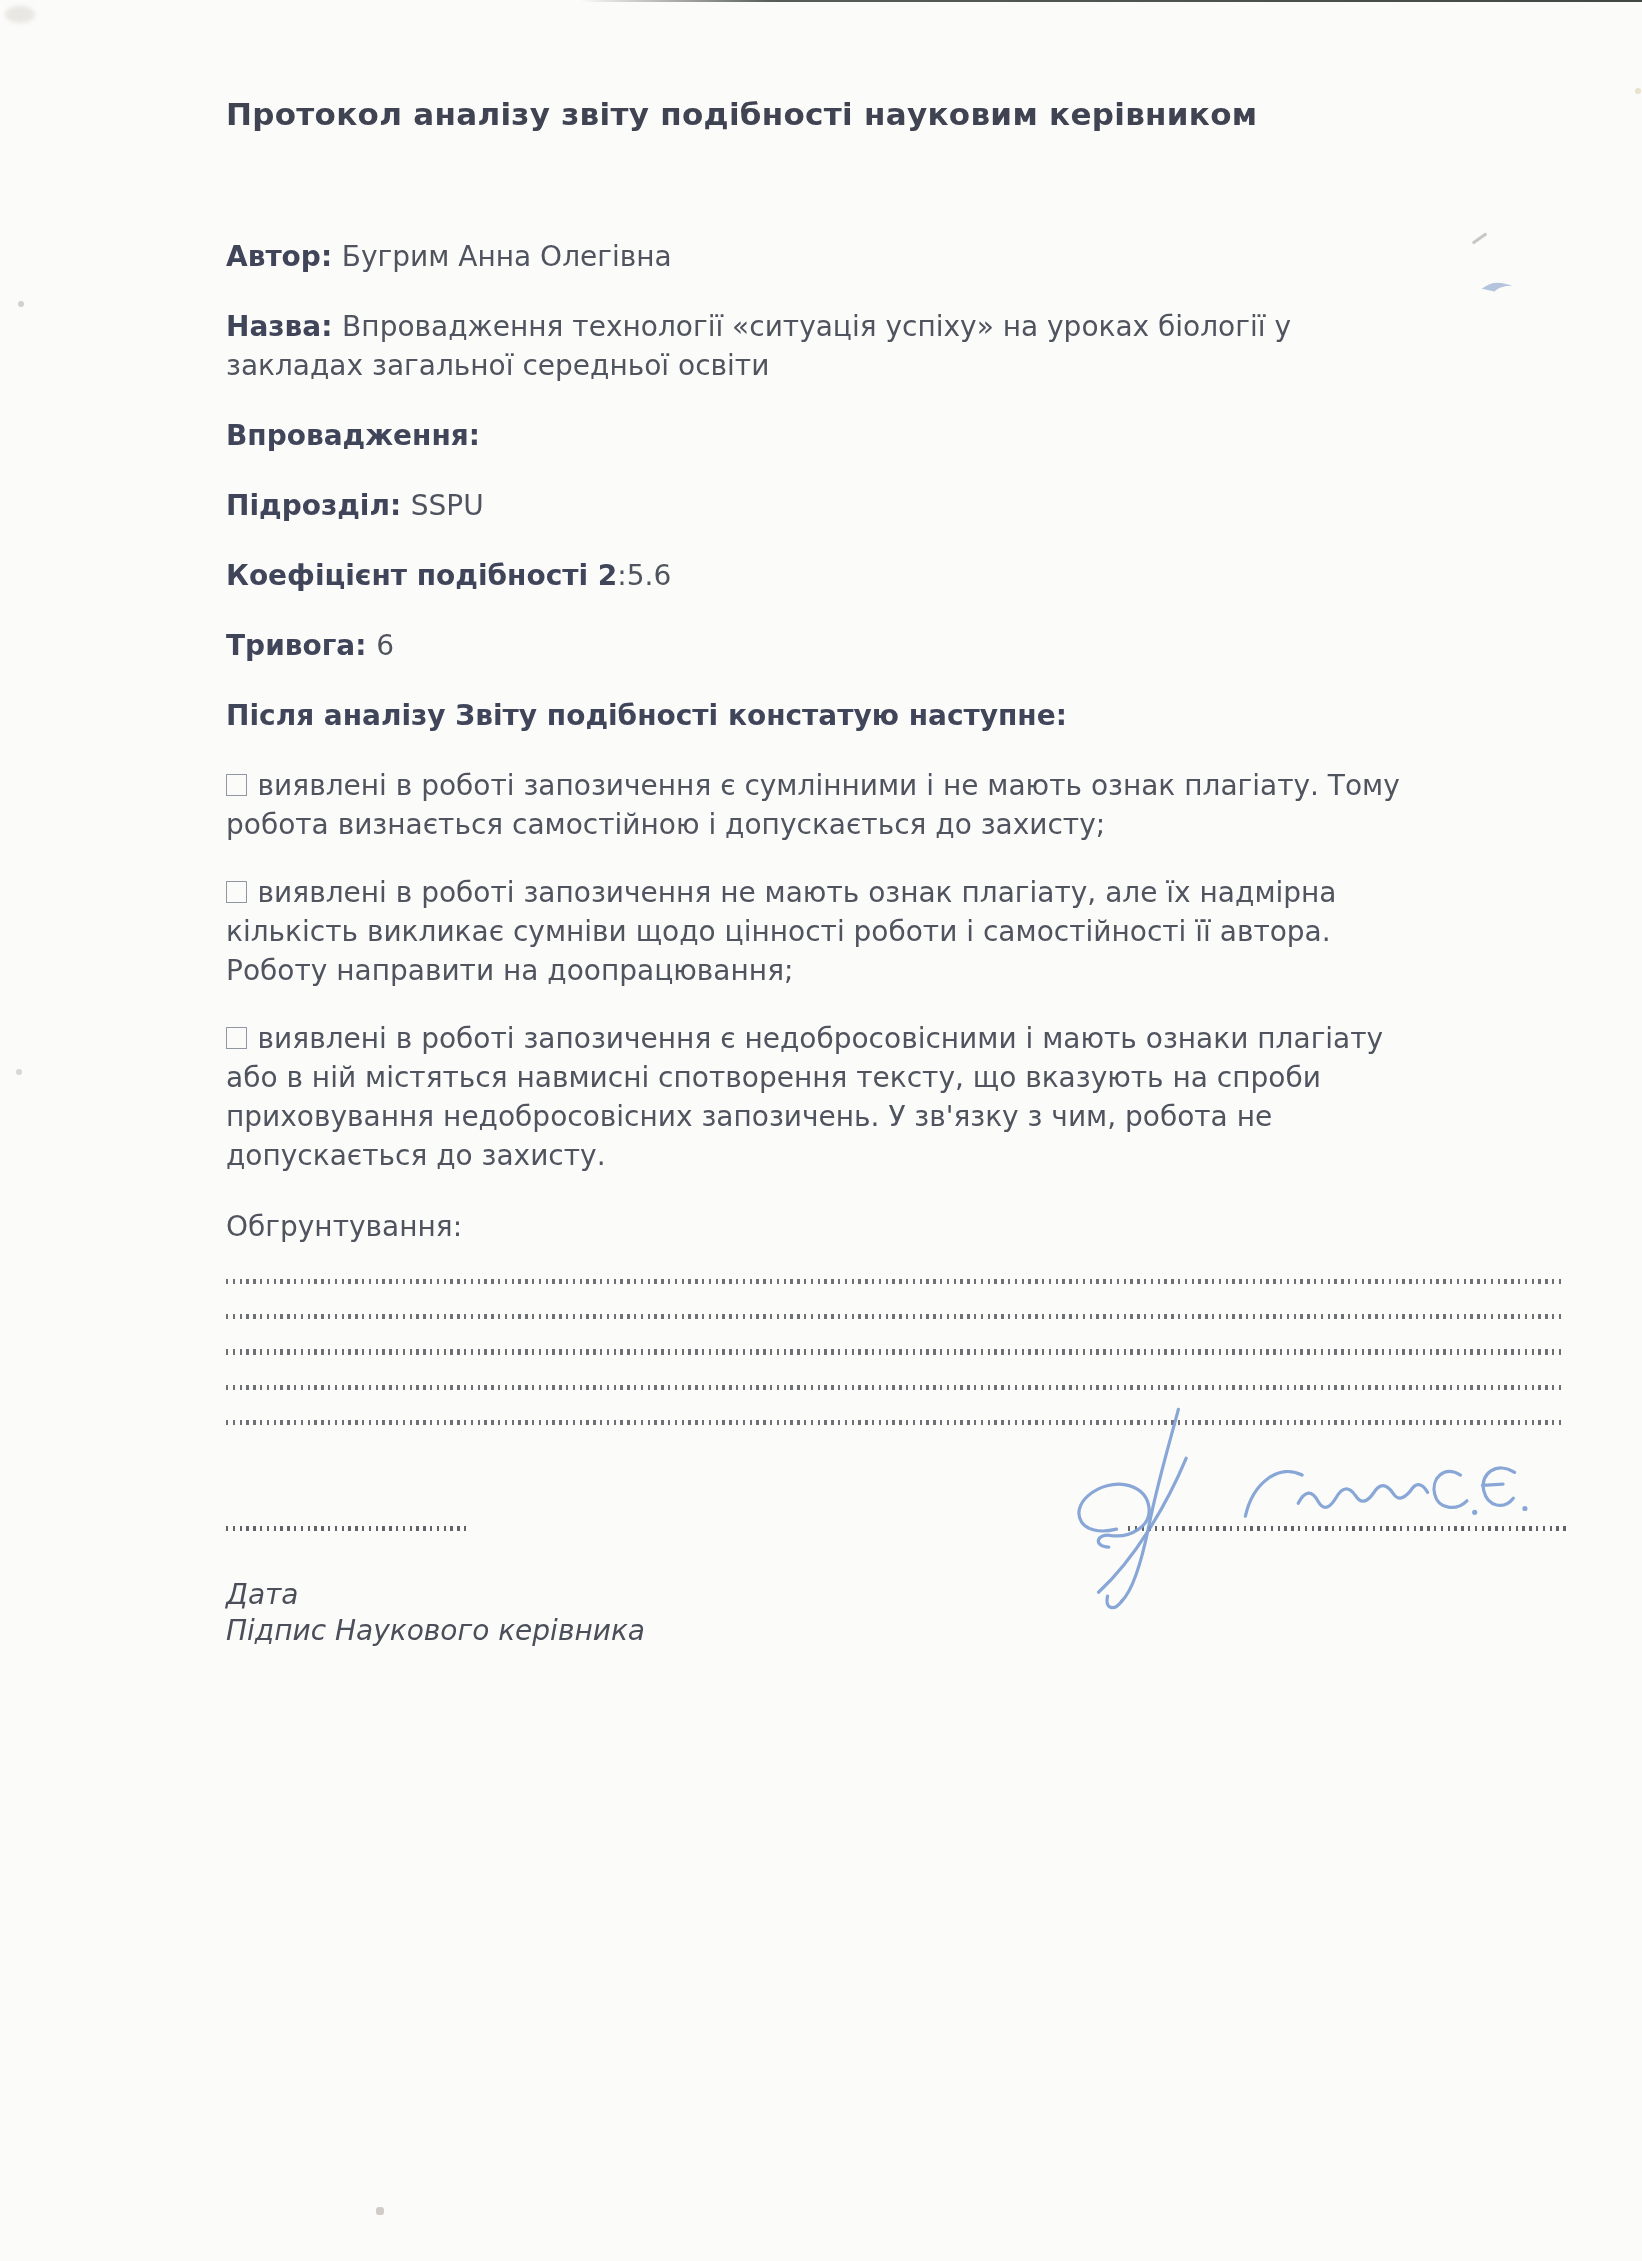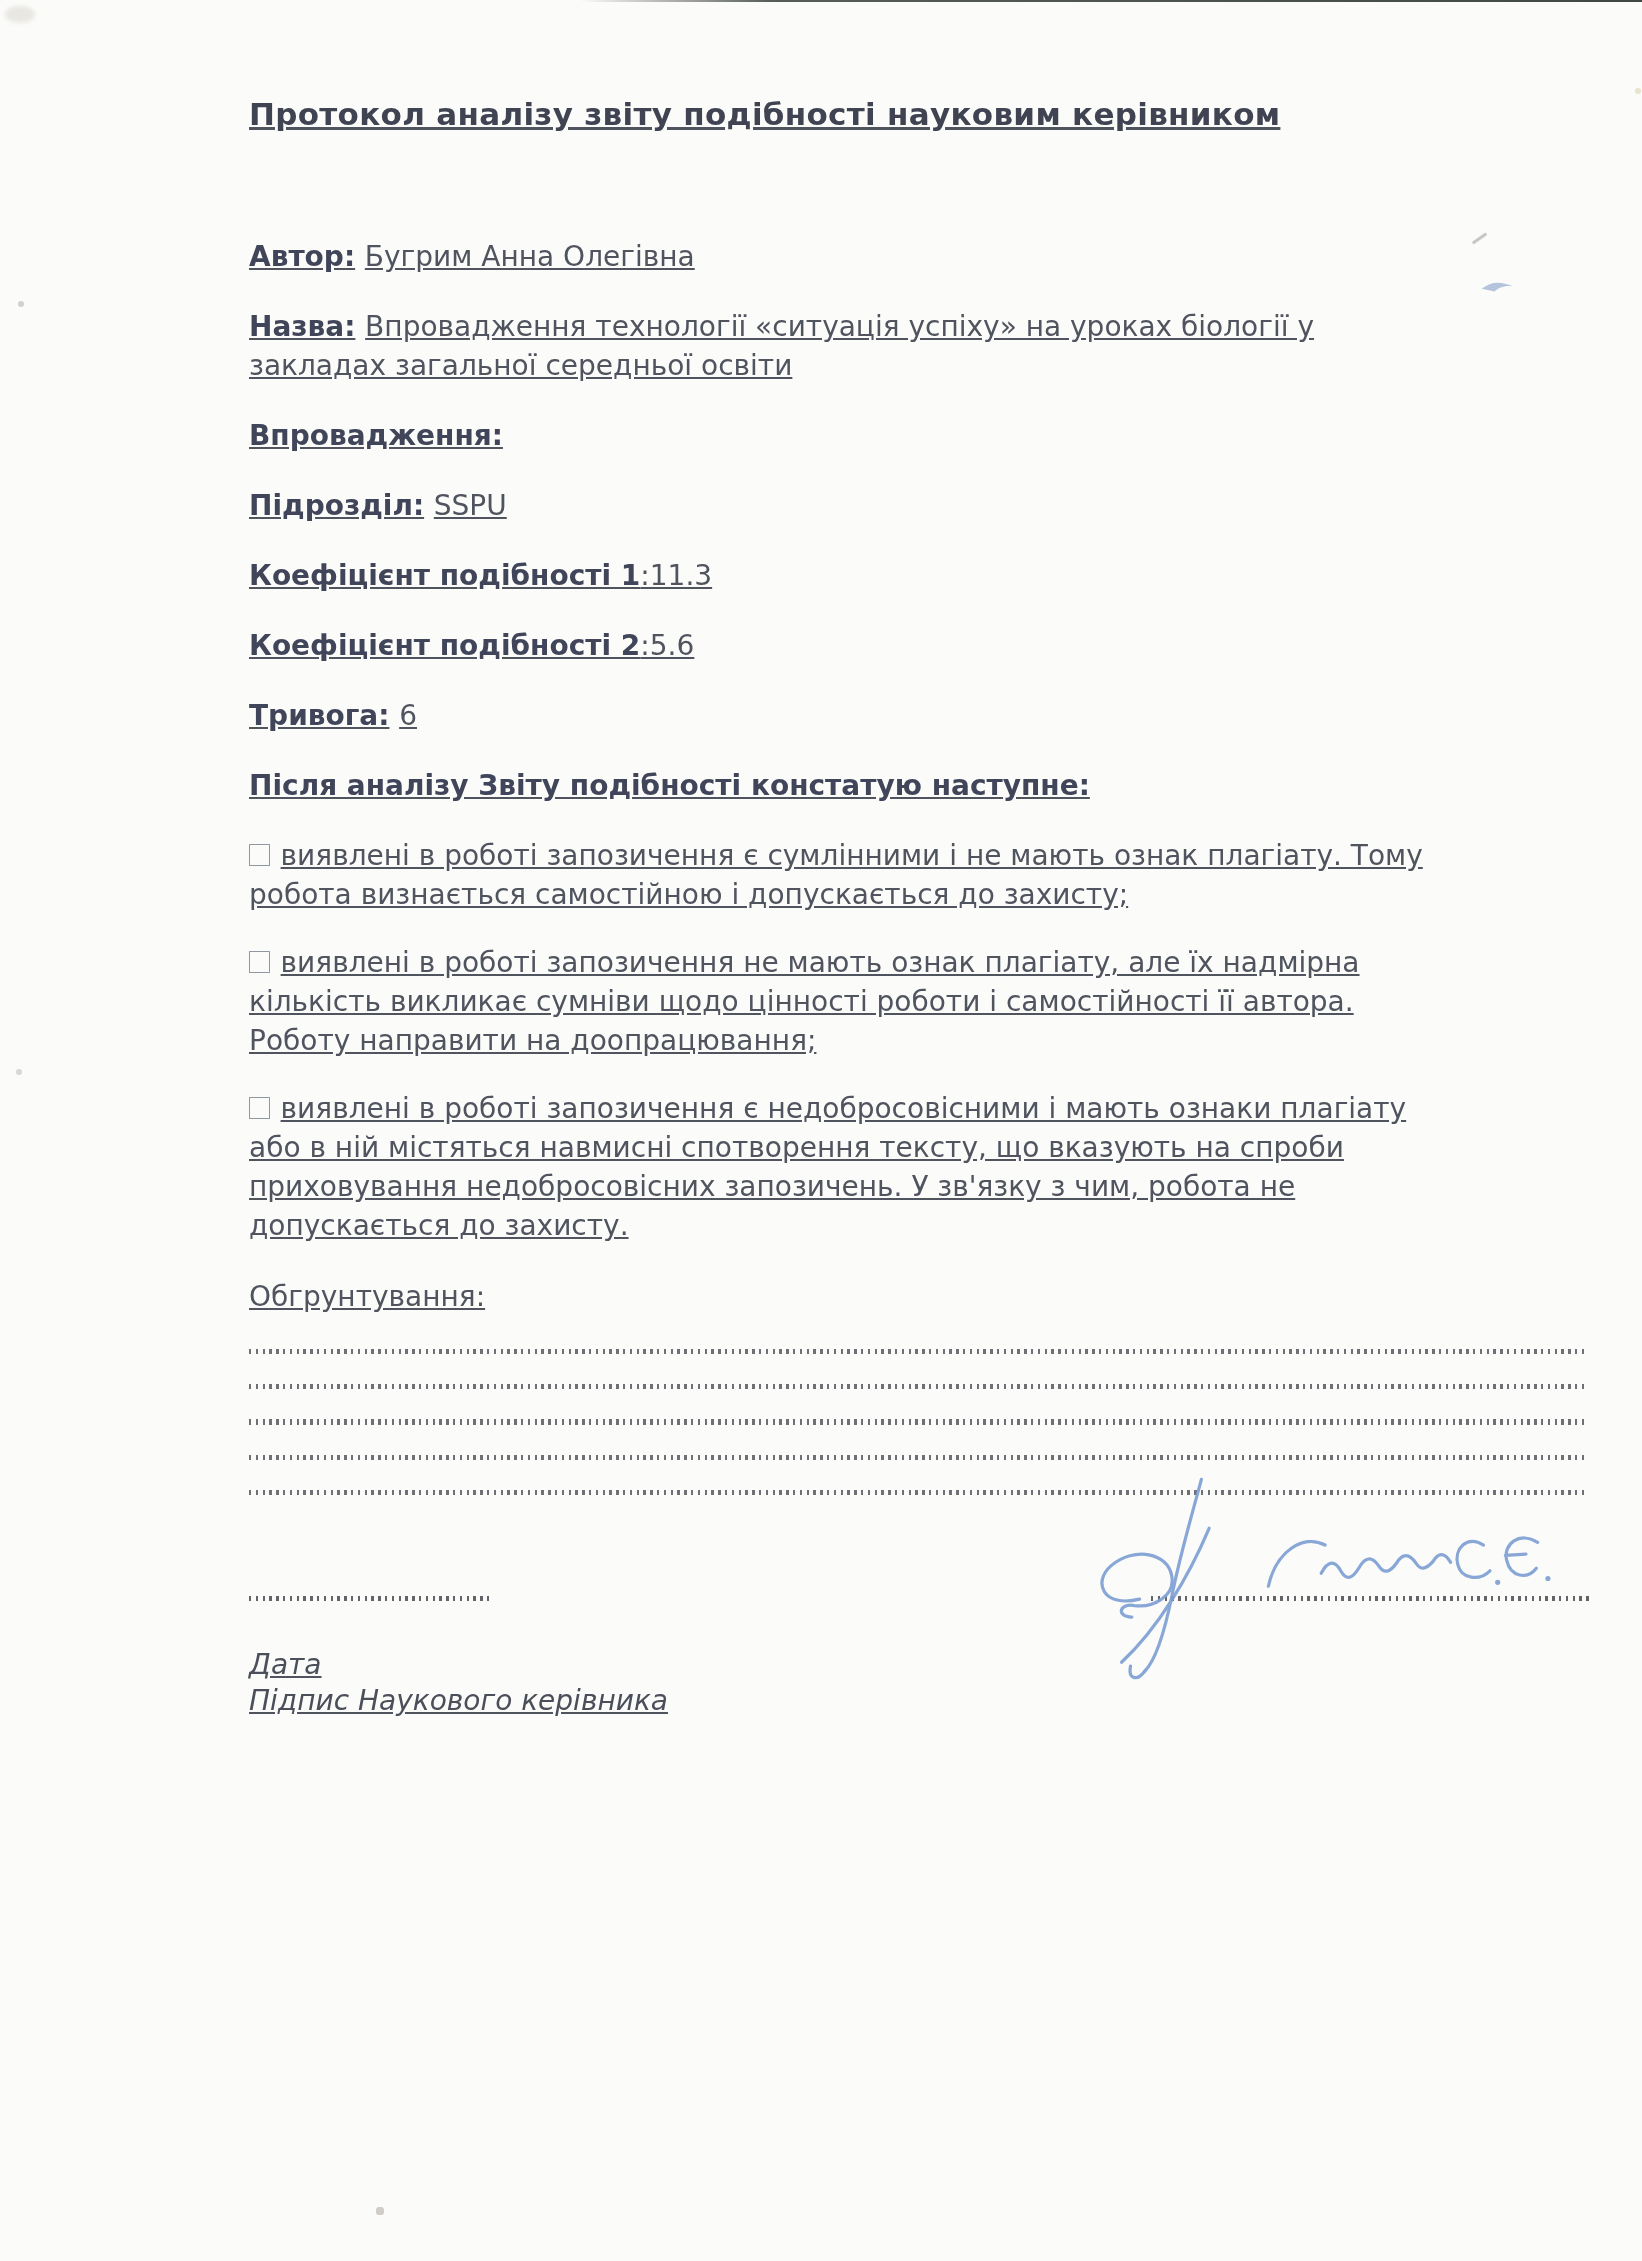--- a/index.html
+++ b/index.html
@@ -5,21 +5,21 @@
   html,body{margin:0;padding:0;}
   body{
     width:1643px;height:2261px;
     background:#fbfbf9;
     position:relative;
     overflow:hidden;
     font-family:"DejaVu Sans","Liberation Sans",sans-serif;
     color:#50545f;
   }
   .page{
-    position:absolute;left:249px;top:95px;width:1340px;text-decoration:underline;
+    position:absolute;left:226px;top:95px;width:1340px;
   }
   .doc-title{
     font-size:31px;line-height:39px;font-weight:bold;color:#3f4352;
     margin:0 0 103px 0;letter-spacing:0.3px;
   }
   .para{
     font-size:28px;line-height:39px;margin:0 0 31px 0;
     white-space:pre-line;
   }
   .field{font-size:28px;line-height:39px;margin:0 0 31px 0;}
@@ -99,21 +99,20 @@
 
   <p class="field"><span class="b lbl-sp">Автор:</span><span>Бугрим Анна Олегівна</span></p>
 
   <p class="field"><span class="b lbl-sp">Назва:</span><span class="ml">Впровадження технології «ситуація успіху» на уроках біології у
 закладах загальної середньої освіти</span></p>
 
   <p class="field"><span class="b">Впровадження:</span></p>
 
   <p class="field"><span class="b lbl-sp">Підрозділ:</span><span>SSPU</span></p>
 
-  <p class="field"><span class="b">Коефіцієнт подібності 1</span><span>:11.3</span></p>
 
   <p class="field"><span class="b">Коефіцієнт подібності 2</span><span>:5.6</span></p>
 
   <p class="field"><span class="b lbl-sp">Тривога:</span><span>6</span></p>
 
   <p class="heading">Після аналізу Звіту подібності констатую наступне:</p>
 
   <p class="option"><span class="checkbox"></span><span class="txt">виявлені в роботі запозичення є сумлінними і не мають ознак плагіату. Тому
 робота визнається самостійною і допускається до захисту;</span></p>
 

